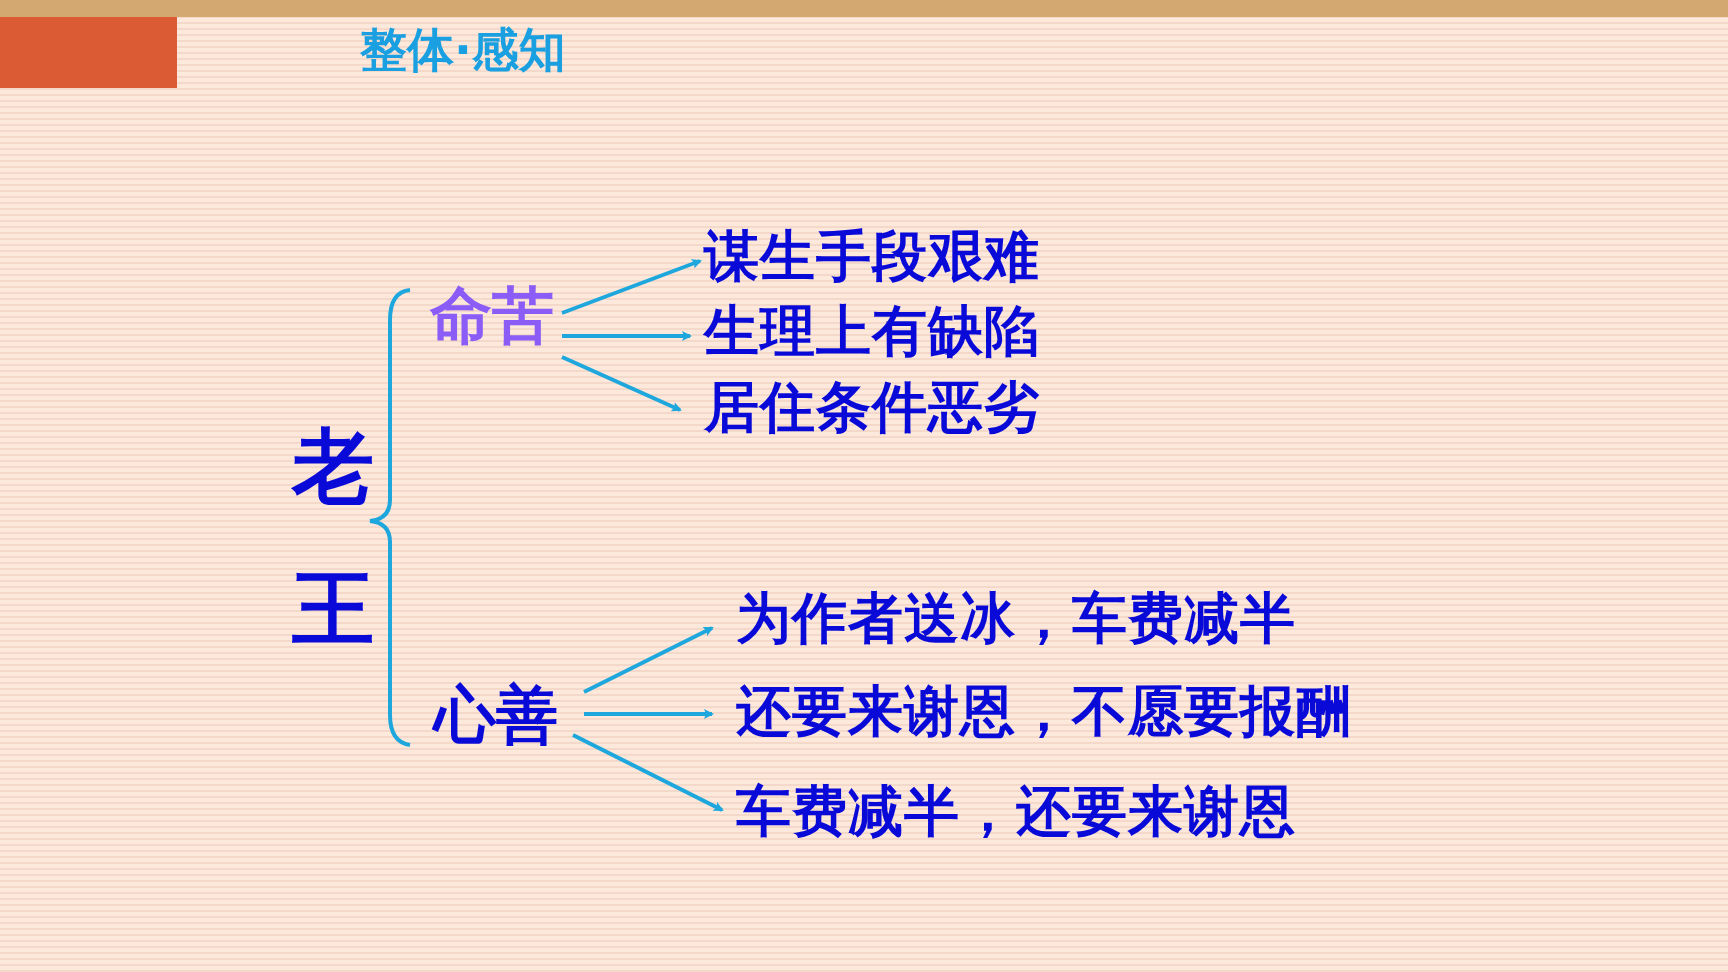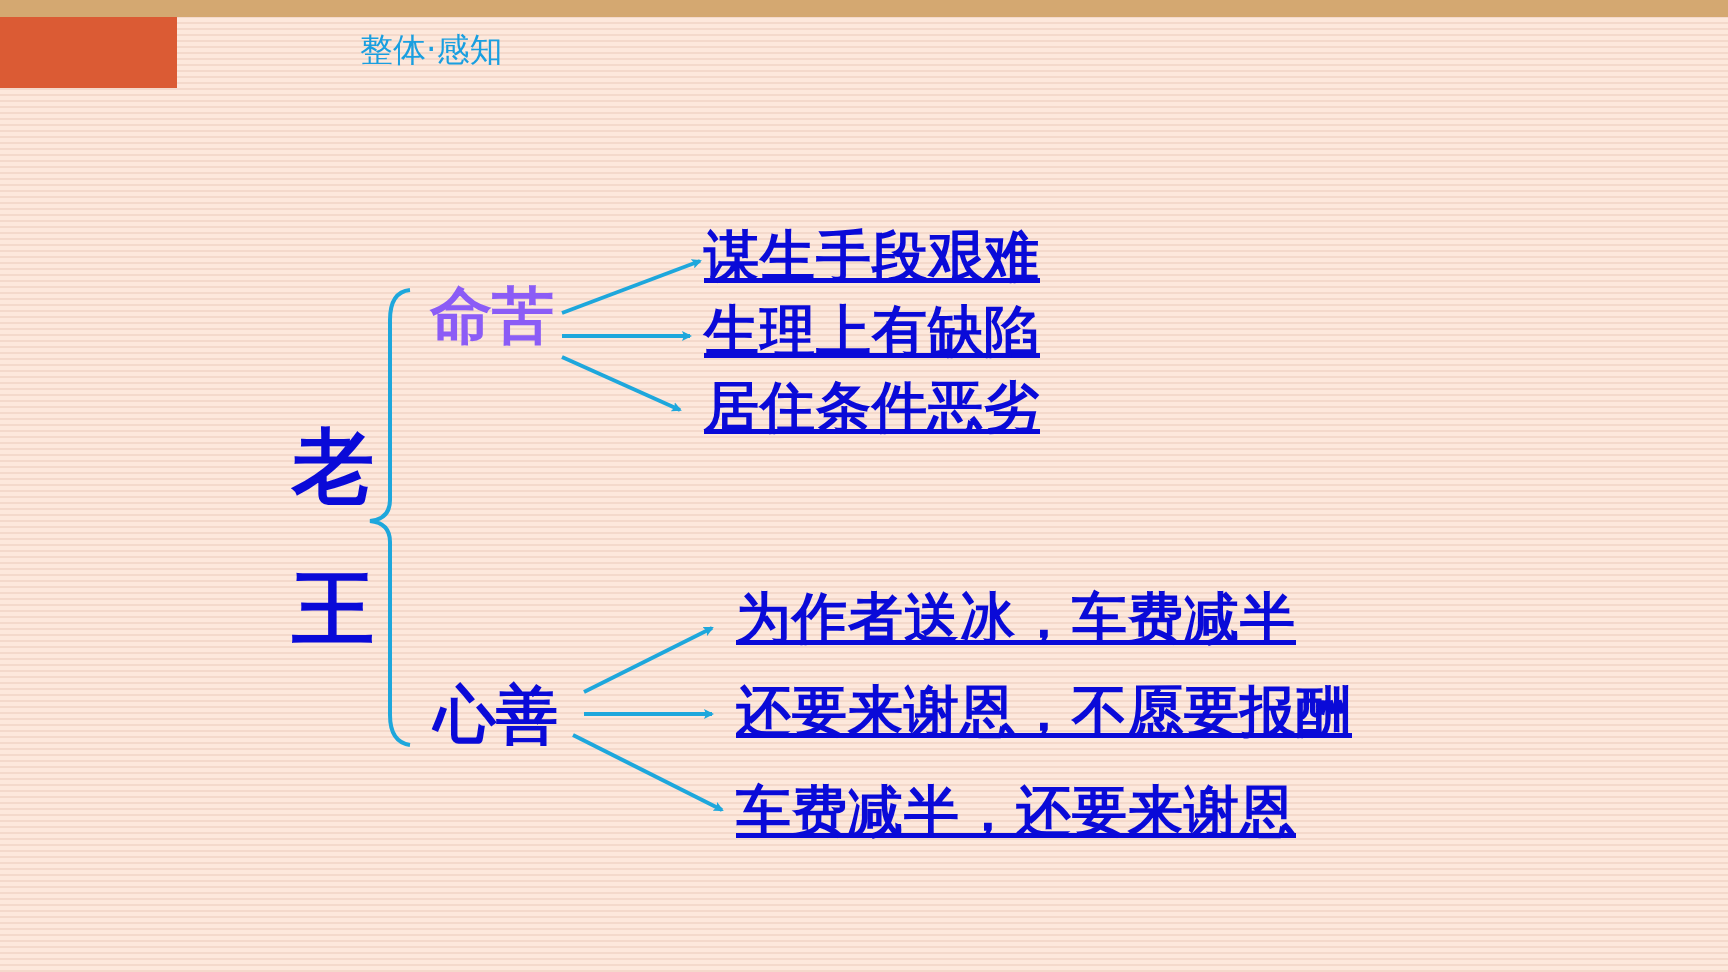--- a/index.html
+++ b/index.html
@@ -5,30 +5,30 @@
     html, body { margin: 0; padding: 0; }
     body {
       width: 1728px; height: 972px; overflow: hidden; position: relative;
       background-color: #fde7da;
       background-image: repeating-linear-gradient(to bottom, #fde8dc 0px, #fde8dc 4px, #f4d9cb 4px, #f4d9cb 6px);
       font-family: "DejaVu Sans", "Liberation Sans", sans-serif;
     }
     .top-bar { position: absolute; left: 0; top: 0; width: 1728px; height: 17px; }
     .corner-block { position: absolute; left: 0; top: 17px; width: 177px; height: 71px; }
     .section-title {
-      position: absolute; left: 360px; top: 22px; font-size: 33px; font-weight: normal;
+      position: absolute; left: 360px; top: 22px; font-size: 47px; font-weight: bold;
       letter-spacing: 0px; line-height: 56px; white-space: nowrap;
     }
     .diagram { position: absolute; left: 0; top: 0; width: 1728px; height: 972px; }
     .label {
       position: absolute; font-weight: bold; white-space: nowrap; line-height: 1;
     }
     .main-char { font-size: 82px; }
     .branch-label { font-size: 62px; }
-    .leaf { font-size: 55px; letter-spacing: 1px; text-decoration: underline; }
+    .leaf { font-size: 55px; letter-spacing: 1px; }
     svg.lines { position: absolute; left: 0; top: 0; }
   </style>
 </head>
 <body>
 
 <div class="top-bar" style="background: rgb(212, 168, 113);"></div>
 <div class="corner-block" style="background: rgb(219, 91, 52);"></div>
 <div class="section-title" style="color: rgb(26, 159, 224);">整体·感知</div>
 
 <div class="diagram">

